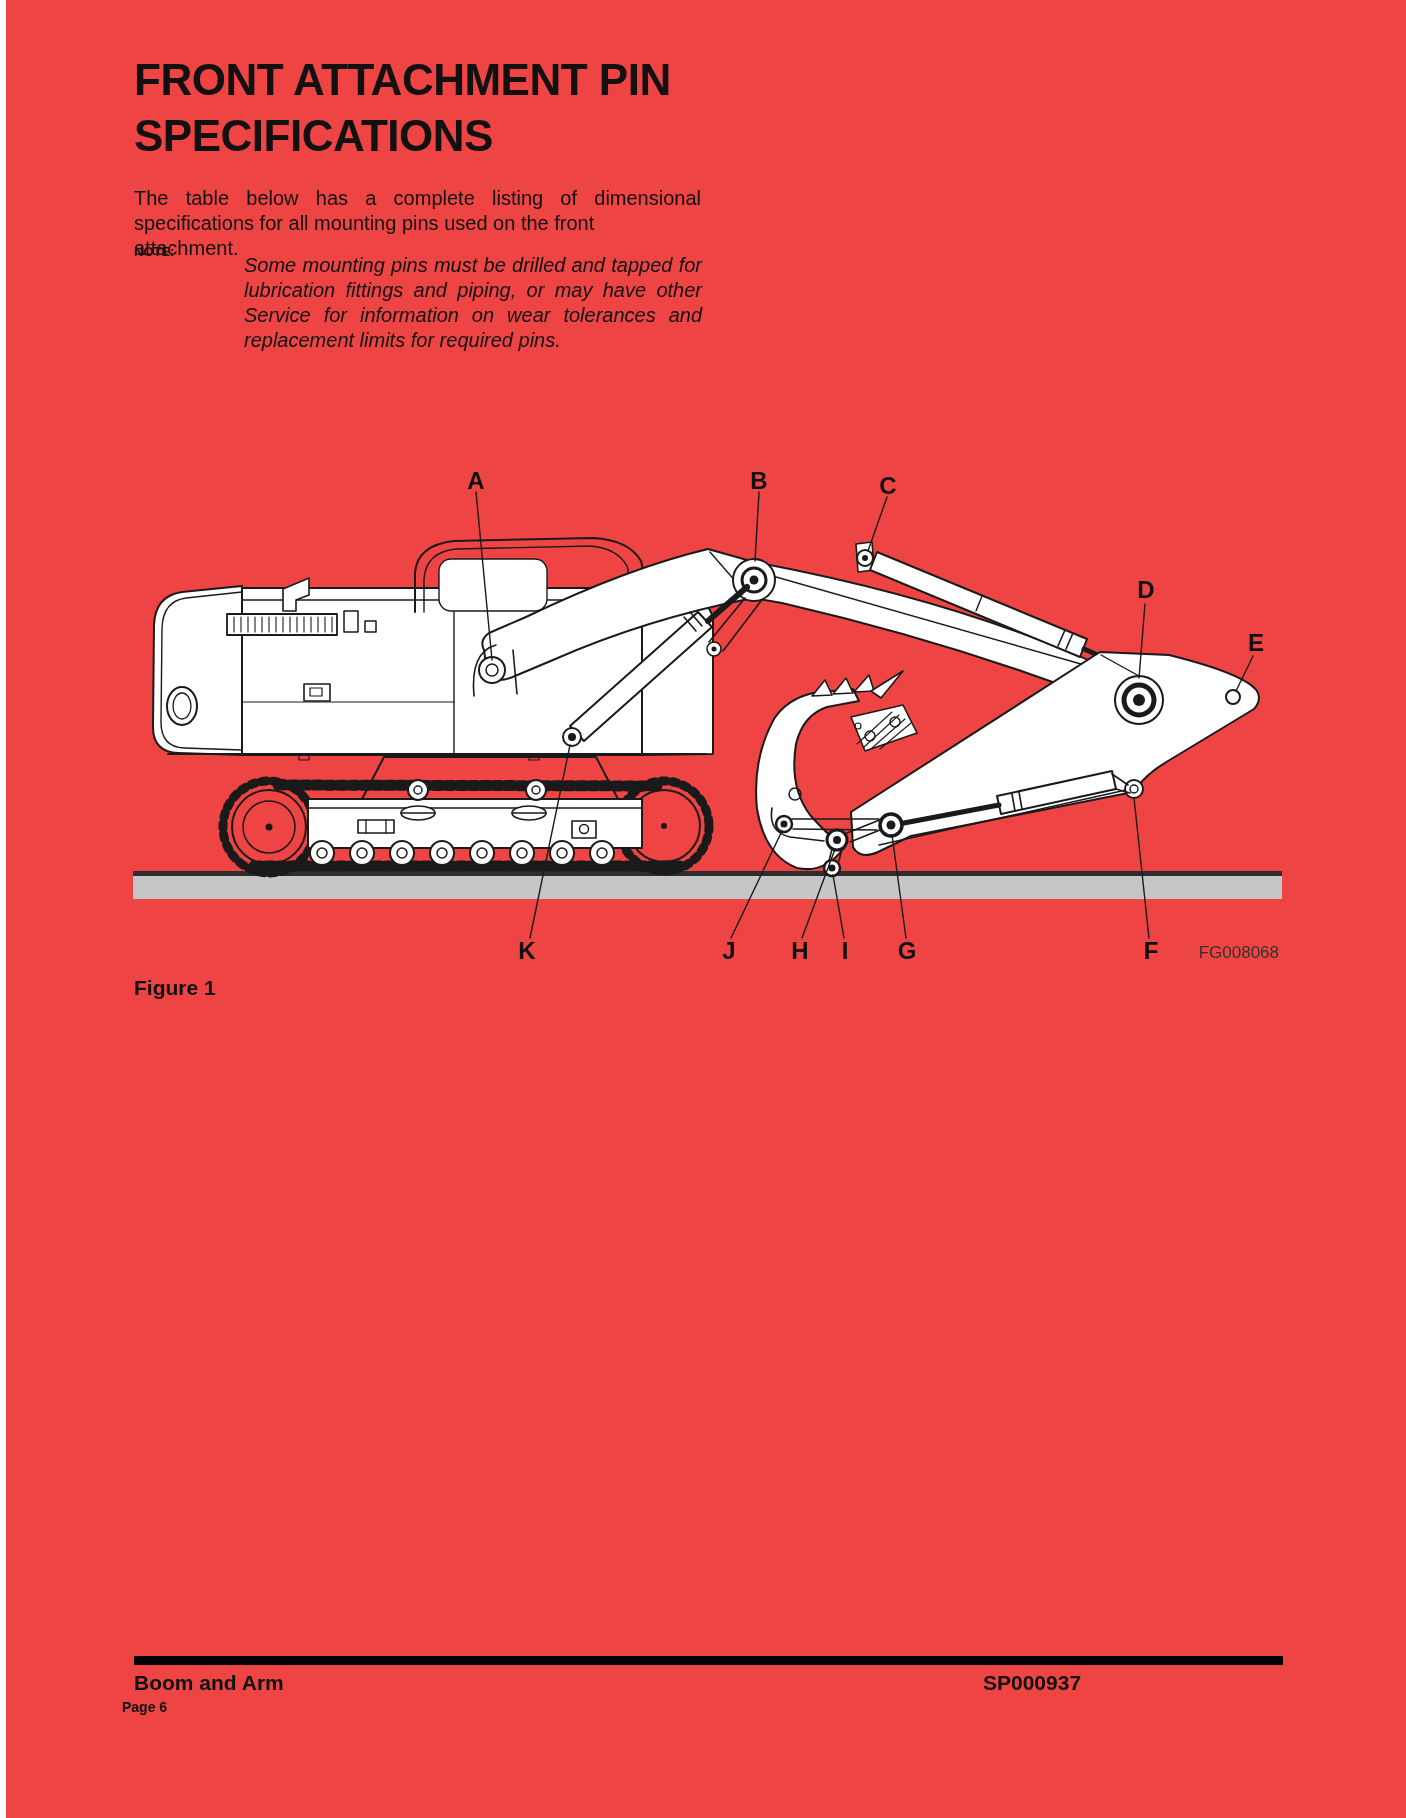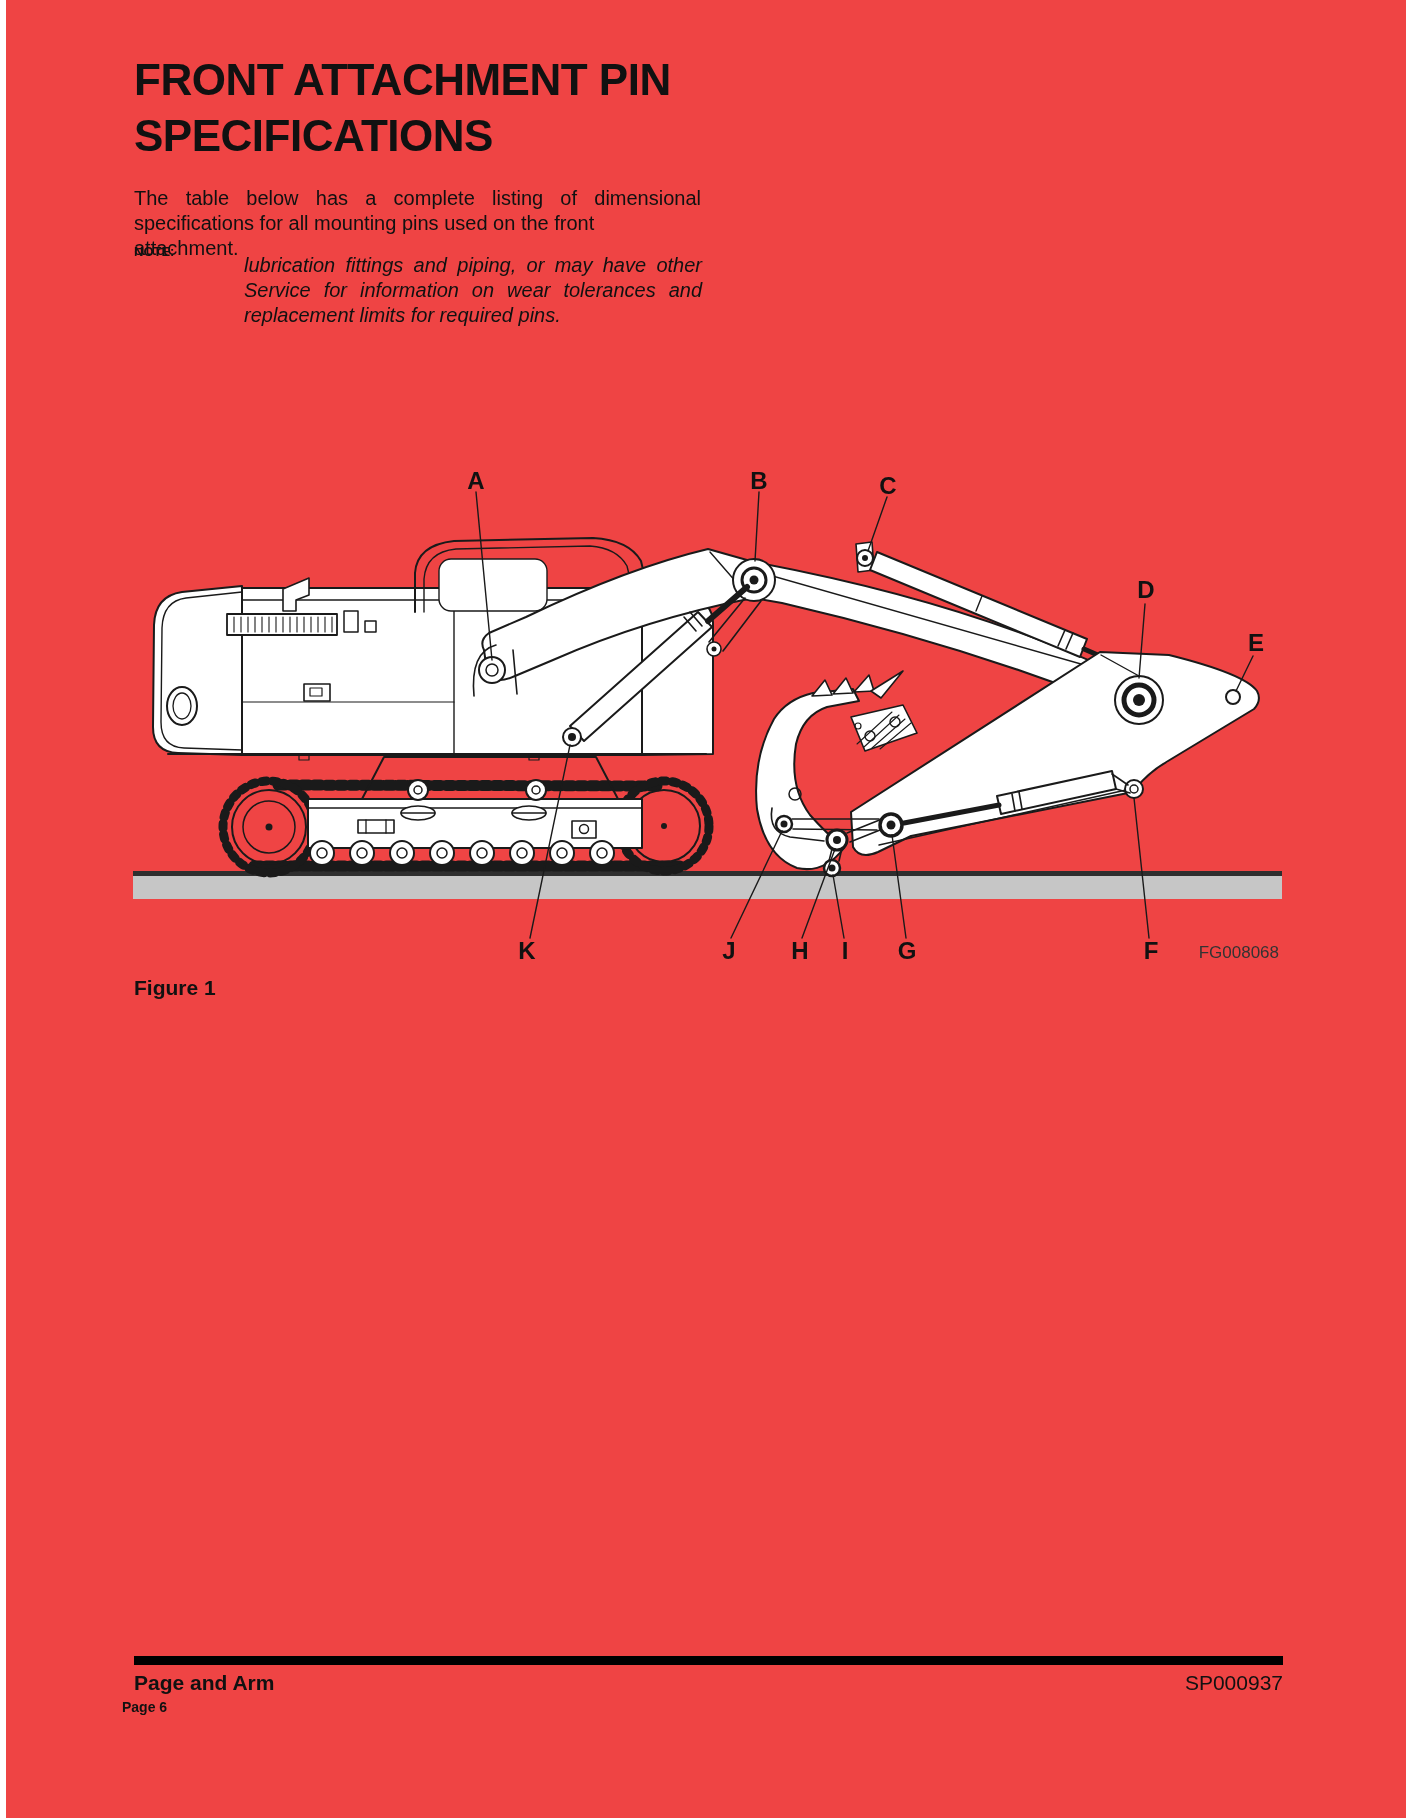--- a/index.html
+++ b/index.html
@@ -8,21 +8,21 @@
   .abs{position:absolute;}
   .title{left:128px;top:52px;width:700px;font-size:44px;font-weight:bold;line-height:56px;letter-spacing:-0.5px;}
   .intro{left:128px;top:186px;width:567px;font-size:20px;line-height:25px;}
   .jus{text-align:justify;text-align-last:justify;}
   .note-label{left:128px;top:244px;font-size:13px;font-weight:bold;}
   .note-text{left:238px;top:253px;width:458px;font-size:20px;line-height:25px;font-style:italic;}
   .fig-caption{left:128px;top:976px;font-size:21px;font-weight:bold;}
   .footer-bar{left:128px;top:1656px;width:1149px;height:9px;background:#000;}
   .footer-left1{left:128px;top:1671px;font-size:21px;font-weight:bold;}
   .footer-left2{left:116px;top:1699px;font-size:14px;font-weight:bold;}
-  .footer-right{left:977px;top:1671px;width:300px;text-align:right;font-size:21px;font-weight:normal;}
+  .footer-right{left:977px;top:1671px;width:300px;text-align:left;font-size:21px;font-weight:bold;}
   svg text{font-family:"Liberation Sans",sans-serif;}
   .callout{font-size:24px;font-weight:bold;fill:#111;}
   .figcode{font-size:17px;fill:#333;}
 </style>
 </head>
 <body>
 
 <div class="page">
 
   <div class="abs title">
@@ -30,20 +30,21 @@
     <div>SPECIFICATIONS</div>
   </div>
 
   <div class="abs intro">
     <div class="jus">The table below has a complete listing of dimensional</div>
     <div>specifications for all mounting pins used on the front attachment.</div>
   </div>
 
   <div class="abs note-label">NOTE:</div>
   <div class="abs note-text">
+    <div class="jus">Some mounting pins must be drilled and tapped for</div>
     <div class="jus">lubrication fittings and piping, or may have other</div>
     <div class="jus">Service for information on wear tolerances and</div>
     <div>replacement limits for required pins.</div>
   </div>
 
   <svg class="abs" style="left:0;top:438px;" width="1406" height="540" viewBox="0 438 1406 540">
     <g stroke="#1a1a1a" fill="none" stroke-width="2" stroke-linejoin="round" stroke-linecap="round">
 
       <g>
         <rect x="127" y="871" width="1149" height="5" fill="#2e2e2e" stroke="none"></rect>
@@ -290,17 +291,17 @@
       <text class="callout" x="839" y="959">I</text>
       <text class="callout" x="723" y="959">J</text>
       <text class="callout" x="521" y="959">K</text>
       <text class="figcode" x="1273" y="958" text-anchor="end">FG008068</text>
     </g>
   </svg>
 
   <div class="abs fig-caption">Figure 1</div>
 
   <div class="abs footer-bar"></div>
-  <div class="abs footer-left1">Page and Arm</div>
+  <div class="abs footer-left1">Boom and Arm</div>
   <div class="abs footer-left2">Page 6</div>
   <div class="abs footer-right">SP000937</div>
 
 </div>
 
 </body></html>

